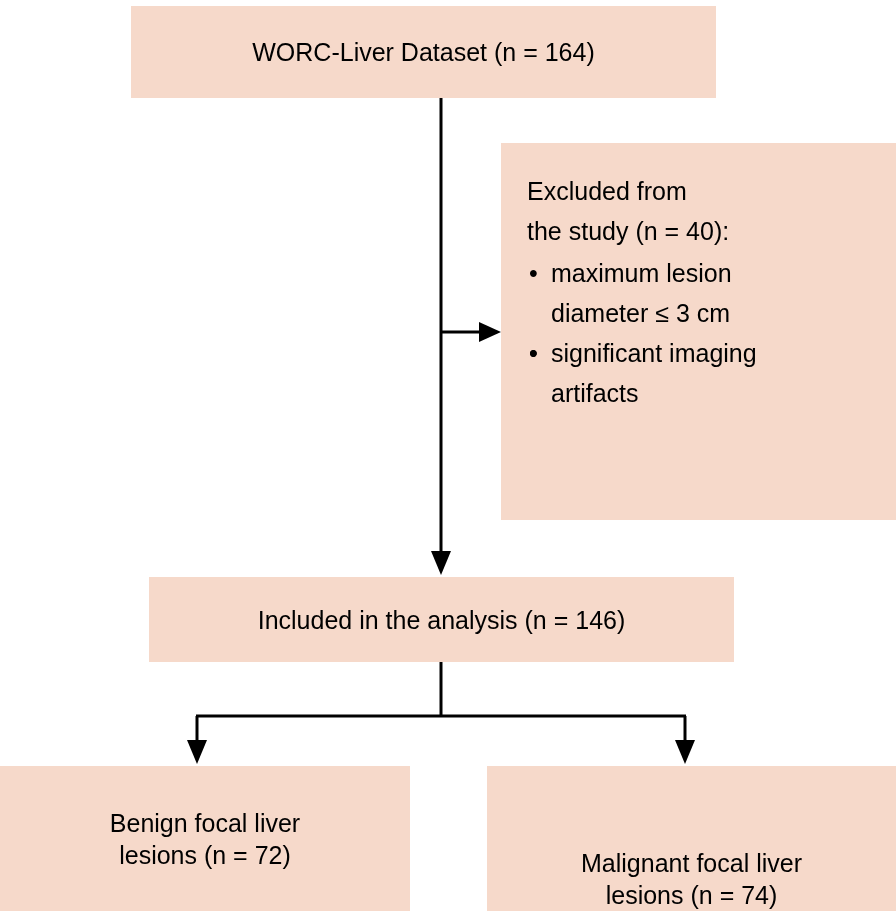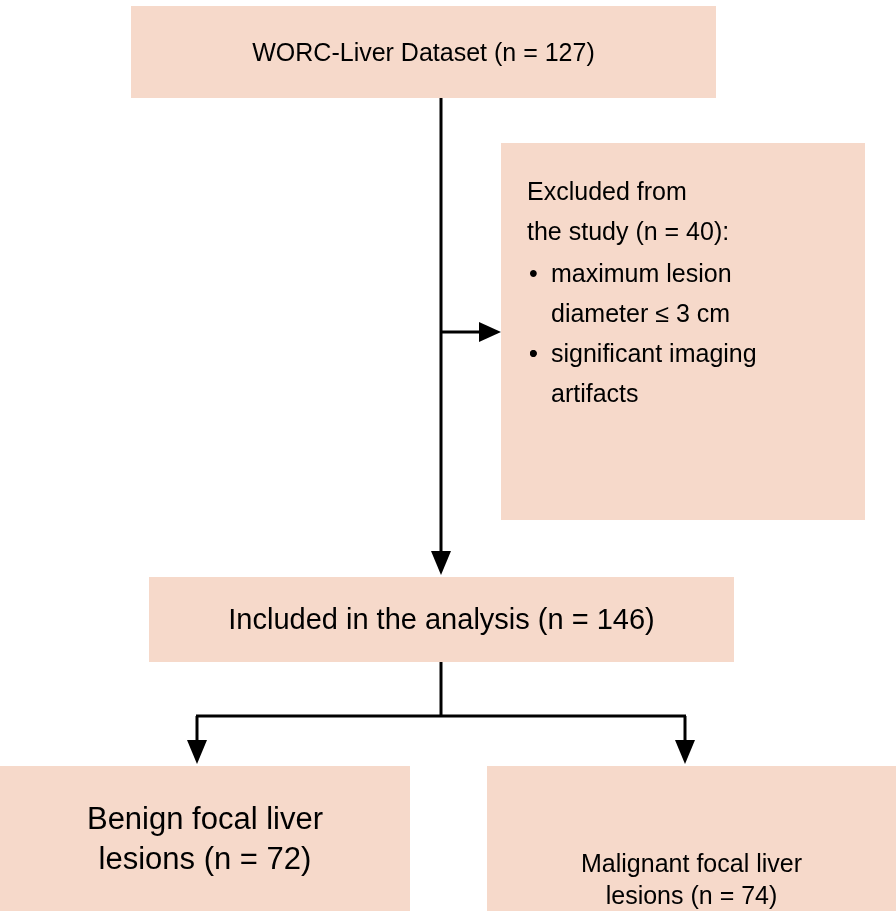--- a/index.html
+++ b/index.html
@@ -37,21 +37,21 @@
     left: 131px;
     top: 6px;
     width: 585px;
     height: 92px;
     font-size: 25px;
   }
   
   #box-excluded {
     left: 501px;
     top: 143px;
-    width: 364px;
+    width: 395px;
     height: 377px;
     display: block;
     padding: 28px 0 8px 26px;
     text-align: left;
     font-size: 25px;
     line-height: 1.6;
   }
   #box-excluded .head {
     display: block;
     white-space: pre-line;
@@ -71,29 +71,29 @@
     position: absolute;
     left: 2px;
     top: 0;
   }
   
   #box-included {
     left: 149px;
     top: 577px;
     width: 585px;
     height: 85px;
-    font-size: 29px;
+    font-size: 25px;
   }
   
   #box-benign {
     left: 0px;
     top: 766px;
     width: 410px;
     height: 145px;
-    font-size: 31px;
+    font-size: 25px;
   }
   #box-malignant {
     left: 487px;
     top: 766px;
     width: 409px;
     height: 145px;
     font-size: 25px;
     align-items: flex-end;
   }
   svg.connectors {
@@ -123,21 +123,21 @@
     <line x1="196" y1="716" x2="686" y2="716" stroke="#000000" stroke-width="3"></line>
 
     <line x1="197" y1="716" x2="197" y2="748" stroke="#000000" stroke-width="3"></line>
     <polygon points="197,764 187,740 207,740" fill="#000000"></polygon>
 
     <line x1="685" y1="716" x2="685" y2="748" stroke="#000000" stroke-width="3"></line>
     <polygon points="685,764 675,740 695,740" fill="#000000"></polygon>
   </svg>
 
   <div class="box" id="box-dataset">
-    <span class="box-text">WORC-Liver Dataset (n = 127)</span>
+    <span class="box-text">WORC-Liver Dataset (n = 164)</span>
   </div>
 
   <div class="box" id="box-excluded">
     <span class="head">Excluded from
 the study (n = 40):</span>
     <ul class="bullet-list">
       <li><span class="dot">•</span><span>maximum lesion
 diameter ≤ 3 cm</span></li>
       <li><span class="dot">•</span></li>
       <li><span class="dot">•</span><span>significant imaging

